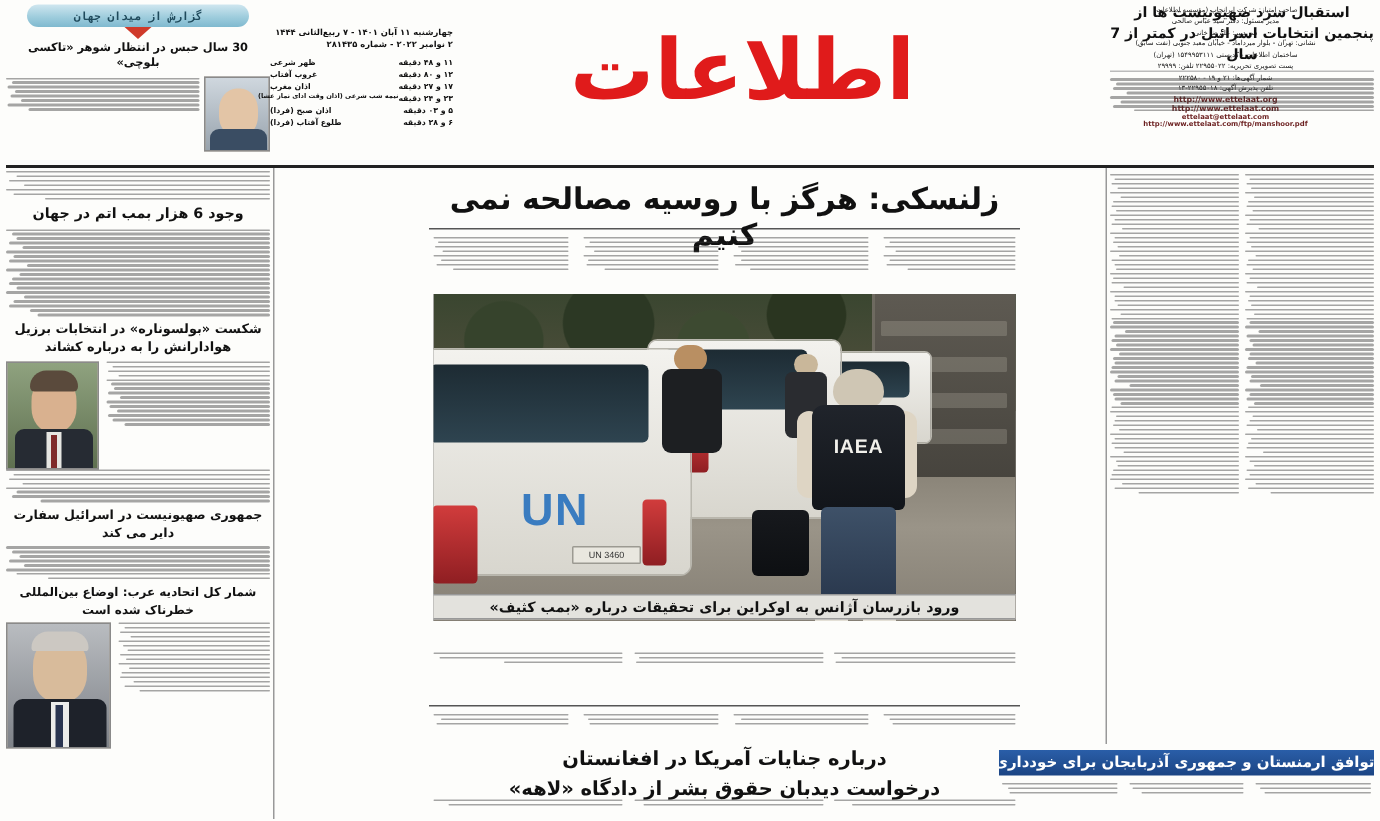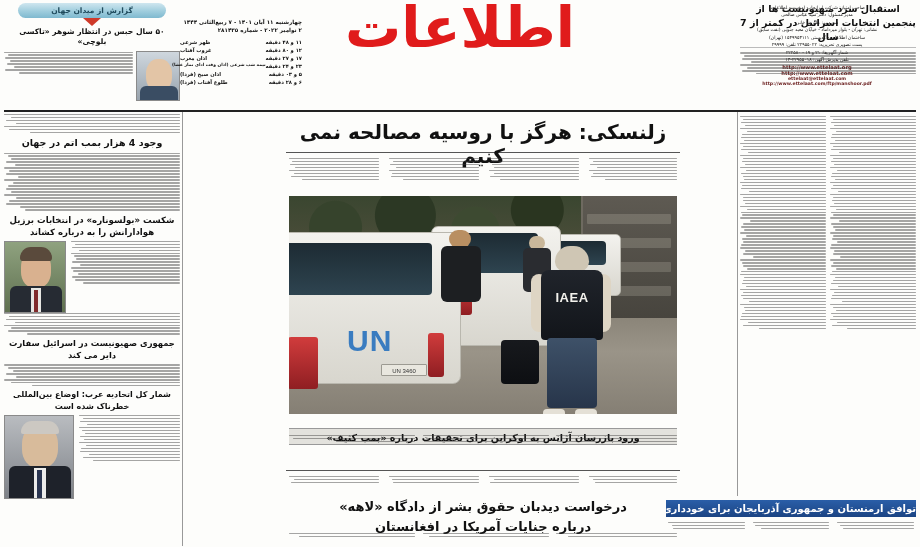--- a/index.html
+++ b/index.html
@@ -18,22 +18,22 @@
   .ft { display:block; }
   .ft i {
     display:block; height:2px; background:#3a3a3a; opacity:.55;
     margin-bottom:2.6px; border-radius:1px;
   }
   .ft.tiny i { height:1.3px; margin-bottom:1.7px; opacity:.45; }
 
   
   .masthead { position:absolute; left:0; top:0; width:920px; height:112px; }
   .logo {
-    position:absolute; left:50%; transform:translateX(-50%); top:0;
-    text-align:center; width:300px;
+    position:absolute; left:50%; transform:translateX(-50%); top:20px;
+    width:300px;
   }
   .logo .word {
     font-family:"DejaVu Sans","Liberation Sans",sans-serif;
     font-size:56px; font-weight:bold; color:#e01b1b; line-height:1;
     letter-spacing:-1px; direction:rtl;
   }
   .logo .sub {
     font-size:11px; color:#222; margin-top:7px; font-weight:bold;
     position:relative;
   }
@@ -71,21 +71,21 @@
   .toprightbox .hl {
     font-size:9.5px; font-weight:bold; line-height:1.45; text-align:center;
     color:#111; border-bottom:1px solid #bbb; padding-bottom:4px;
   }
 
   
   .teaser { position:absolute; left:4px; top:2px; width:176px; }
   .teaser-badge {
     height:15px; border-radius:8px;
     background:linear-gradient(180deg,#cfe6ef 0%,#9fcddd 55%,#7fb9cf 100%);
-    margin:1px 14px 0 14px; position:relative;
+    margin:1px 14px 0 14px; position:relative;font-family:Liberation Mono, monospace;
   }
   .teaser-badge span {
     position:absolute; inset:0; display:flex; align-items:center;
     justify-content:center; font-size:7.5px; font-weight:bold; color:#1f4a5c;
     direction:rtl;
   }
   .teaser-arrow {
     width:0;height:0;margin:0 auto;
     border-left:9px solid transparent;border-right:9px solid transparent;
     border-top:8px solid #cf3a2a;
@@ -213,21 +213,21 @@
     background:linear-gradient(180deg,#17191d,#0d0f12); border-radius:4px;
   }
   .photo .p2 { left:148px; top:34px; width:48px; height:86px; position:absolute; }
   .photo .p2 .h { position:absolute; left:12px; top:0; width:22px; height:18px; background:#b98f62; border-radius:10px; }
   .photo .p2 .b { position:absolute; left:4px; top:16px; width:40px; height:56px; background:#1d1f22; border-radius:6px; }
   .photo .p3 { left:232px; top:40px; width:34px; height:66px; position:absolute; }
   .photo .p3 .h { position:absolute; left:8px; top:0; width:16px; height:14px; background:#c9b79a; border-radius:8px; }
   .photo .p3 .b { position:absolute; left:2px; top:12px; width:28px; height:44px; background:#2a2c30; border-radius:5px; }
 
   .photo-caption {
-    position:absolute; left:289px; top:428px; width:388px; height:17px;
+    position:absolute; left:289px; top:396px; width:388px; height:17px;
     background:#e3e2dd; border-top:1px solid #999; border-bottom:1px solid #999;
     font-size:9.5px; font-weight:bold; text-align:center; color:#111;
     direction:rtl; line-height:17px; white-space:nowrap;
   }
 
   
   .bottomhead {
     position:absolute; left:286px; top:497px; width:394px;
     text-align:center; direction:rtl; font-size:13px; font-weight:bold;
     color:#111; line-height:1.5;
@@ -255,21 +255,21 @@
 
 <div class="page">
 
   <div class="masthead">
 
     <div class="teaser">
       <div class="teaser-badge">
         <span>گزارش از میدان جهان</span>
       </div>
       <div class="teaser-arrow"></div>
-      <div class="hl">۵۰ سال حبس در انتظار شوهر «تاکسی بلوچی»</div>
+      <div class="hl">30 سال حبس در انتظار شوهر «تاکسی بلوچی»</div>
       <div style="position:relative;margin-top:3px;display:flex;gap:3px;direction:rtl;">
         <div class="portrait" style="position:relative;width:44px;height:50px;flex:none;">
           <div class="bg" style="background:linear-gradient(180deg,#cfd7de,#98a3ad);"></div>
           <div class="pface" style="left:9px;top:7px;width:26px;height:32px;background:#e3c5a6;"></div>
           <div class="psuit" style="left:3px;top:34px;width:38px;height:16px;background:#3a4d63;"></div>
         </div>
         <div style="flex:1;padding-top:1px;">
           <div class="ft tiny">
             <i style="width:100%"></i>
               <i style="width:97%"></i>
@@ -503,22 +503,22 @@
   </div>
   <div class="col" style="left:589px; top:476px; width:88px;">
     <div class="ft tiny">
       <i style="width:100%"></i>
         <i style="width:96%"></i>
         <i style="width:93%"></i>
     </div>
   </div>
 
   <div class="bottomhead">
+    <div>درباره جنایات آمریکا در افغانستان</div>
     <div>درخواست دیدبان حقوق بشر از دادگاه «لاهه»</div>
-    <div>درباره جنایات آمریکا در افغانستان</div>
   </div>
 
   <div class="col" style="left:289px; top:533px; width:126px;">
     <div class="ft tiny">
         <i style="width:100%"></i>
         <i style="width:92%"></i>
       </div>
   </div>
   <div class="col" style="left:423px; top:533px; width:126px;">
     <div class="ft tiny">
@@ -713,21 +713,21 @@
     <div class="ft tiny">
       <i style="width:100%"></i>
         <i style="width:96%"></i>
         <i style="width:99%"></i>
         <i style="width:93%"></i>
       <i style="width:100%"></i>
         <i style="width:97%"></i>
         <i style="width:85%"></i>
     </div>
 
-    <div class="colhead">وجود 4 هزار بمب اتم در جهان</div>
+    <div class="colhead">وجود 6 هزار بمب اتم در جهان</div>
     <div class="ft tiny">
       <i style="width:100%"></i>
         <i style="width:98%"></i>
         <i style="width:96%"></i>
         <i style="width:99%"></i>
       <i style="width:94%"></i>
         <i style="width:100%"></i>
         <i style="width:97%"></i>
         <i style="width:99%"></i>
       <i style="width:92%"></i>

